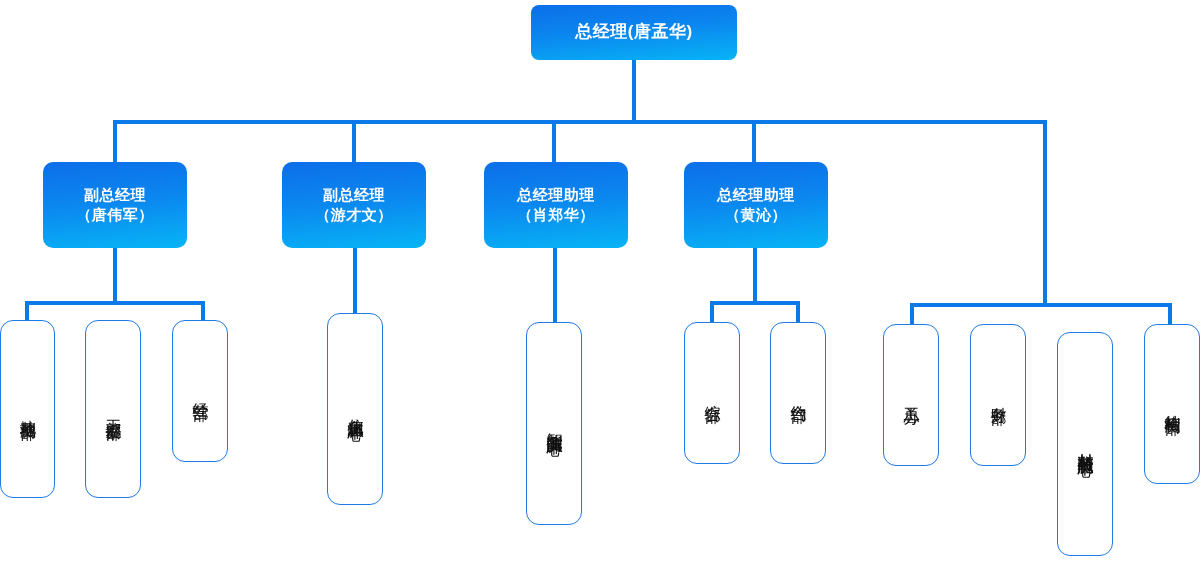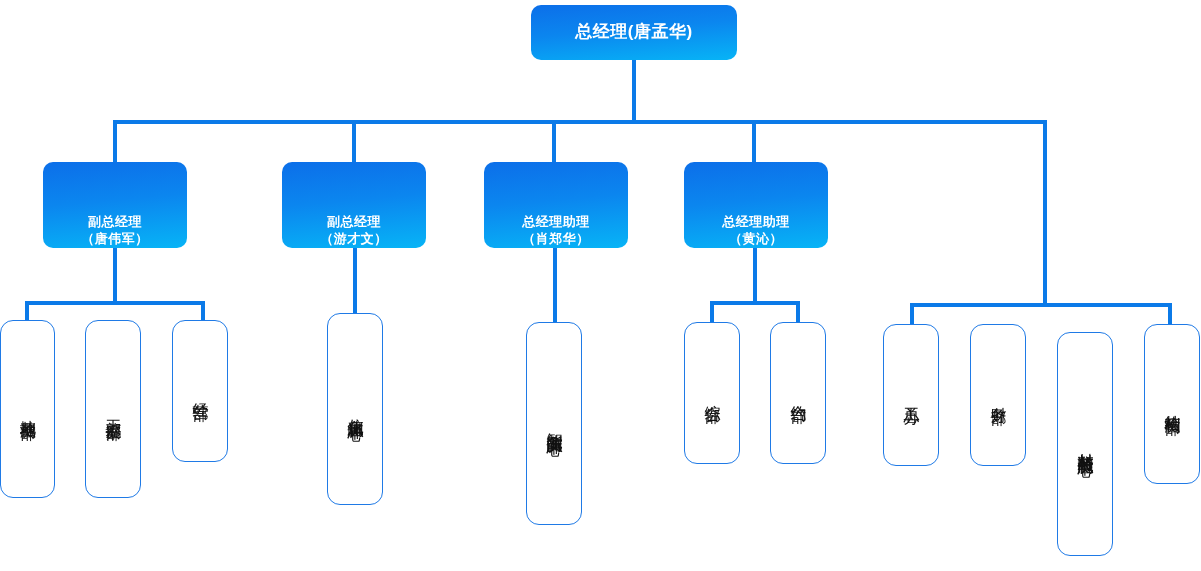--- a/index.html
+++ b/index.html
@@ -26,22 +26,22 @@
     display:flex;
     flex-direction:column;
     align-items:center;
     justify-content:center;
     text-align:center;
     line-height:1.35;
     letter-spacing:.5px;
     box-sizing:border-box;
   }
   .gbox .ln{display:block;white-space:nowrap;}
-  #n-gm{font-size:17px;}
-  .lvl2{font-size:13px;justify-content:flex-end;}
+  #n-gm{font-size:17px;border-radius:8px;}
+  .lvl2{font-size:15px;}
 
   
   .vbox{
     position:absolute;
     border:1px solid #1f7ae6;
     border-radius:13px;
     background:#ffffff;
     box-sizing:border-box;
     display:flex;
     align-items:center;

